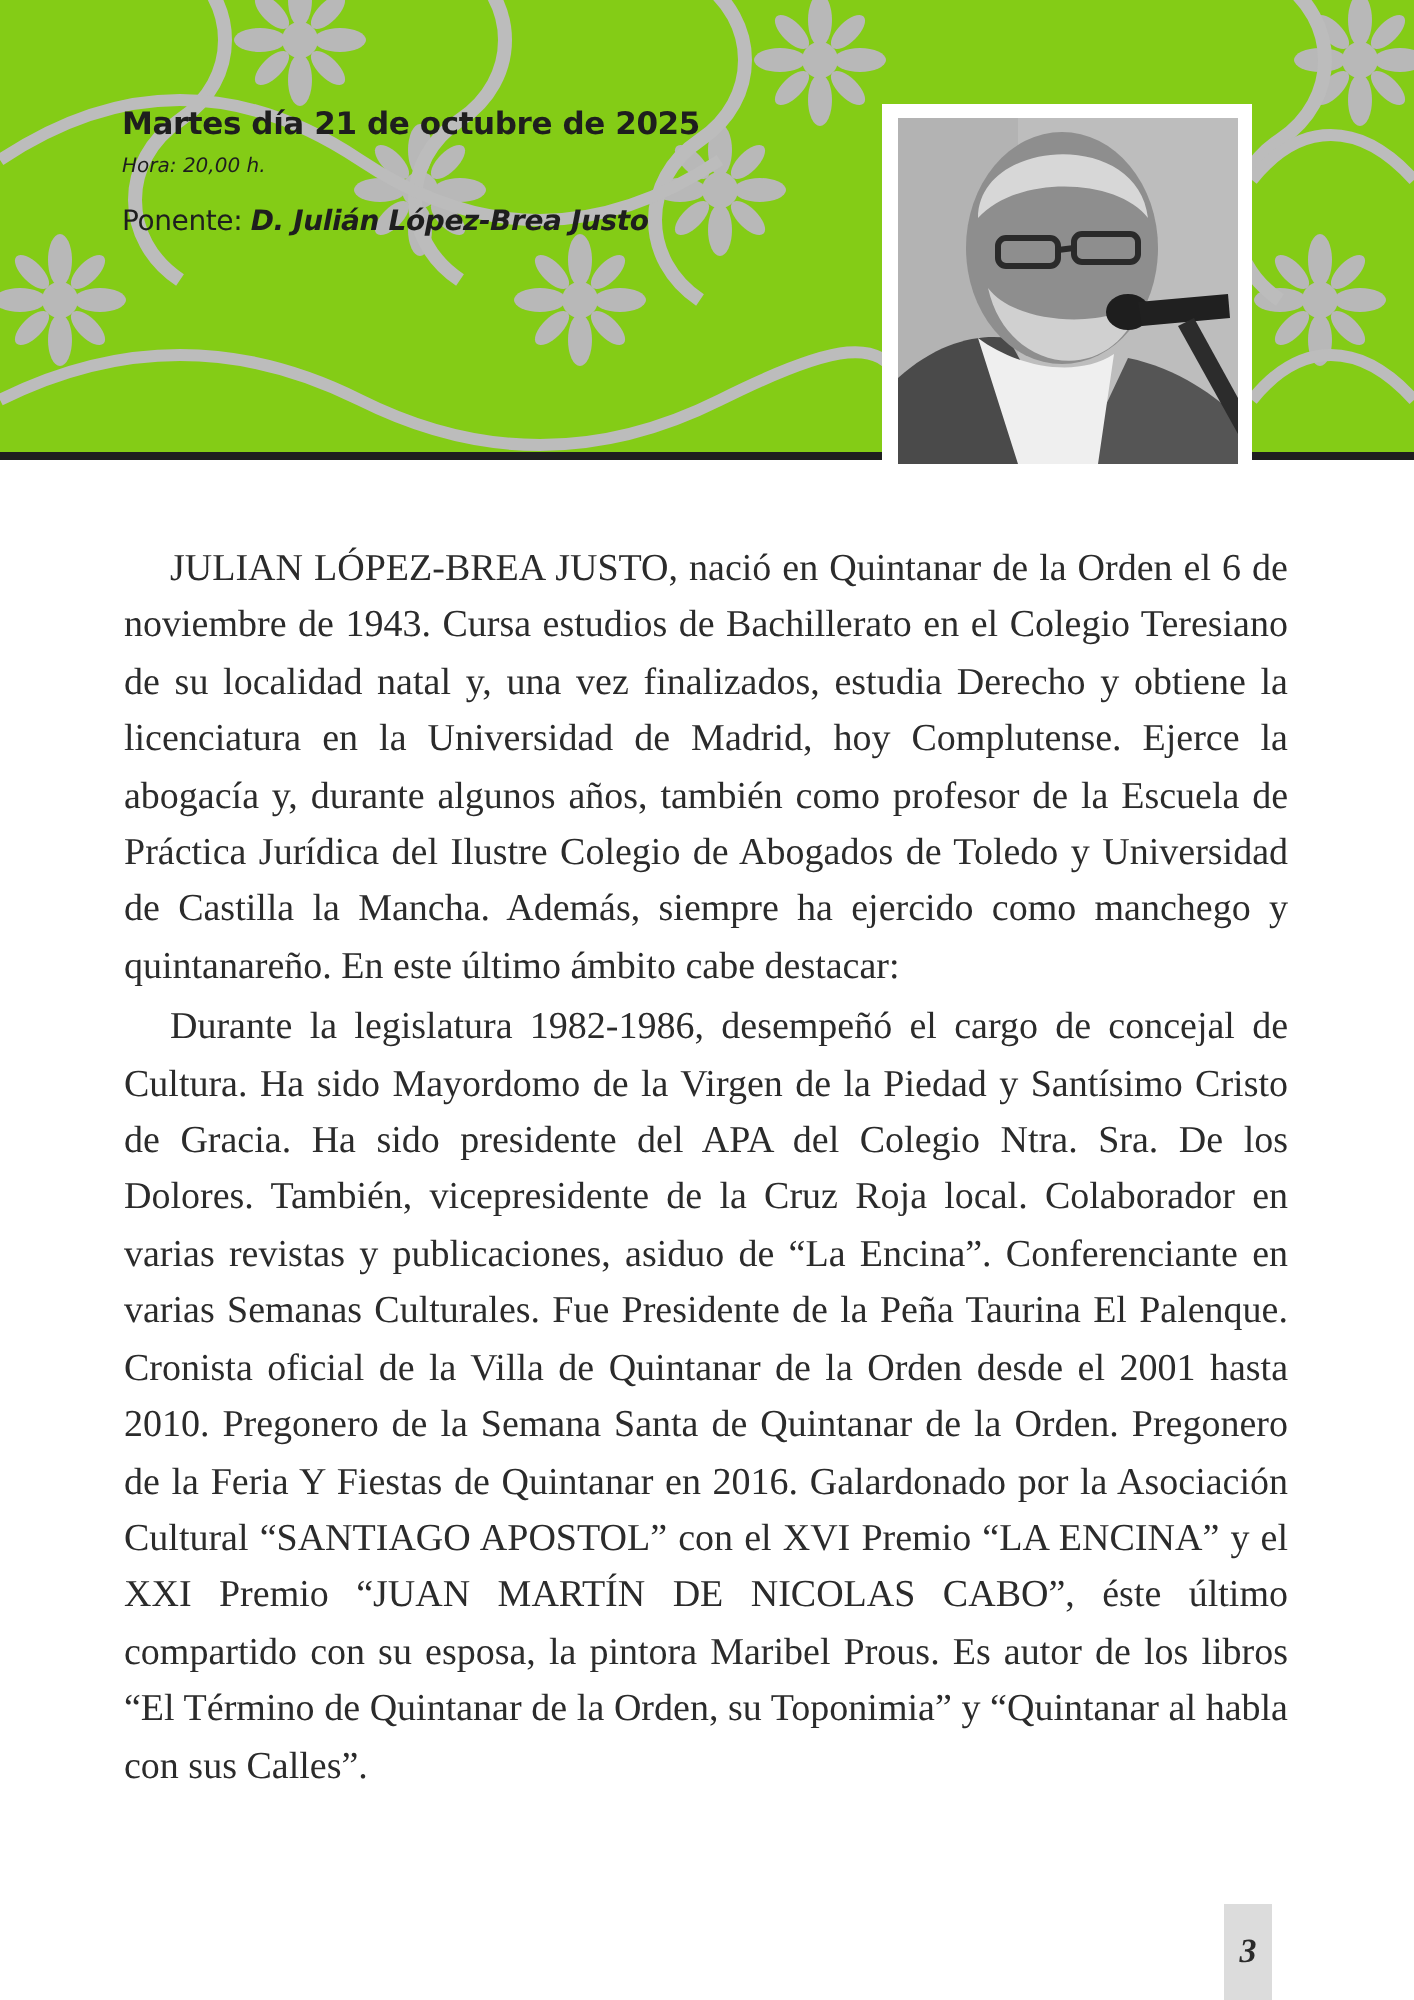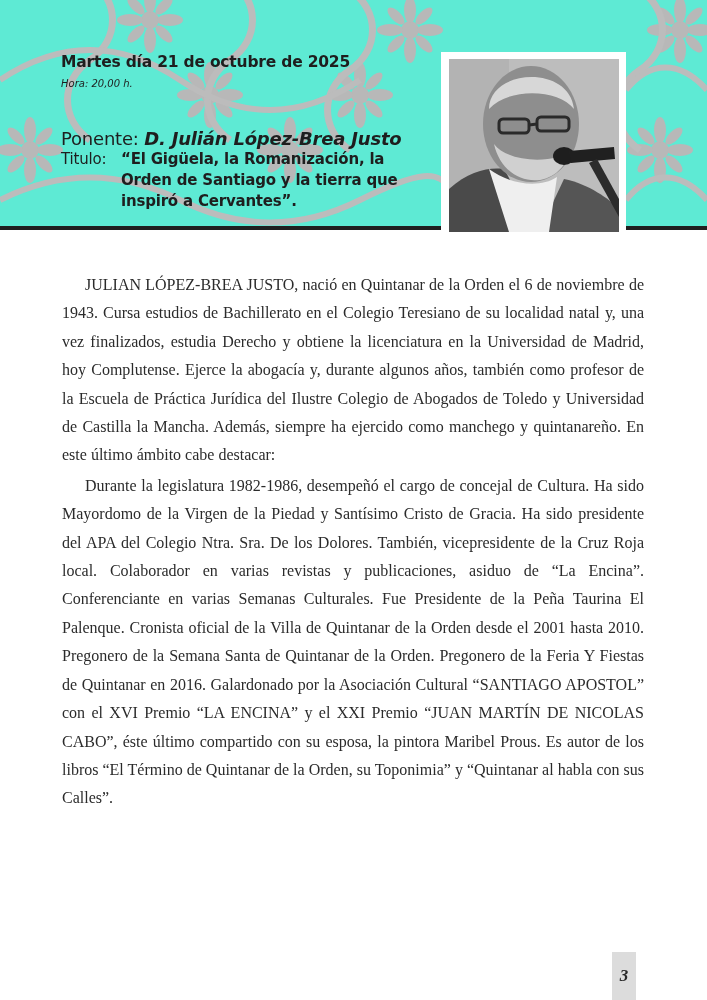--- a/index.html
+++ b/index.html
@@ -4,53 +4,53 @@
 <style>
   html, body { margin: 0; padding: 0; }
   body {
     width: 707px; height: 1000px; position: relative; overflow: hidden;
     background: #ffffff;
     font-family: "Liberation Serif", "DejaVu Serif", serif;
     color: #2a2a2a;
   }
   .header-band {
     position: absolute; left: 0; top: 0; width: 707px; height: 226px;
-    background-color: #5eead4;
+    background-color: #84cc16;
     overflow: hidden;
   }
   .header-band svg.pattern { position: absolute; left: 0; top: 0; }
   .header-rule {
     position: absolute; left: 0; top: 226px; width: 707px; height: 4px;
     background: #1f1f1f;
   }
   .event-info {
     position: absolute; left: 61px; top: 52px; width: 370px;
     font-family: "DejaVu Sans", "Liberation Sans", sans-serif;
     color: #1e1e1e;
   }
   .event-date { font-weight: bold; font-size: 15.5px; line-height: 21px; letter-spacing: -0.2px; }
   .event-time { font-style: italic; font-size: 10px; line-height: 21px; }
-  .speaker-line { margin-top: 34px; font-size: 18px; line-height: 21px; letter-spacing: -0.2px; }
+  .speaker-line { margin-top: 7px; font-size: 14px; line-height: 21px; letter-spacing: -0.2px; }
   .speaker-name { font-style: italic; font-weight: 600; }
   .title-line { display: flex; font-size: 15px; line-height: 21px; letter-spacing: -0.2px; }
   .title-label { flex: none; width: 60px; }
   .title-text { font-weight: bold; width: 300px; }
 
   .photo-frame {
     position: absolute; left: 441px; top: 52px; width: 185px; height: 180px;
     background: #ffffff;
   }
   .photo {
     position: absolute; left: 8px; top: 7px; width: 170px; height: 173px;
     background: #b9b9b9; overflow: hidden;
   }
 
   .body-text {
     position: absolute; left: 62px; top: 271px; width: 582px;
-    font-size: 16px; line-height: 28.4px; text-align: justify;
+    font-size: 19px; line-height: 28.4px; text-align: justify;
     color: #2b2b2b; hyphens: manual;
   }
   .body-text p { margin: 0 0 2px 0; text-indent: 23px; }
 
   .page-number-box {
     position: absolute; left: 612px; top: 952px; width: 24px; height: 48px;
     background: #dcdcdc;
     display: flex; align-items: center; justify-content: center;
   }
   .page-number { font-style: italic; font-weight: bold; font-size: 17px; color: #2a2a2a; }
@@ -97,24 +97,20 @@
   <div class="event-info">
     <div class="event-date">Martes día 21 de octubre de 2025</div>
     <div class="event-time">
       <span>Hora:</span>
       <span>20,00 h.</span>
     </div>
     <div class="speaker-line">
       <span>Ponente:</span>
       <span class="speaker-name">D. Julián López-Brea Justo</span>
     </div>
-    <div class="title-line">
-      <span class="title-label">Titulo:</span>
-      <span class="title-text">“El Gigüela, la Romanización, la Orden de Santiago y la tierra que inspiró a Cervantes”.</span>
-    </div>
   </div>
 </div>
 <div class="header-rule"></div>
 
 <div class="photo-frame">
   <div class="photo" title="Portrait of D. Julián López-Brea Justo speaking at a microphone">
     <svg width="170" height="173" viewBox="0 0 170 173">
       <rect width="170" height="173" fill="#bdbdbd"></rect>
       <rect x="0" y="0" width="60" height="173" fill="#b3b3b3"></rect>
       <path d="M0 173 L0 130 C 20 112, 40 108, 55 110 L 90 173 Z" fill="#4a4a4a"></path>

